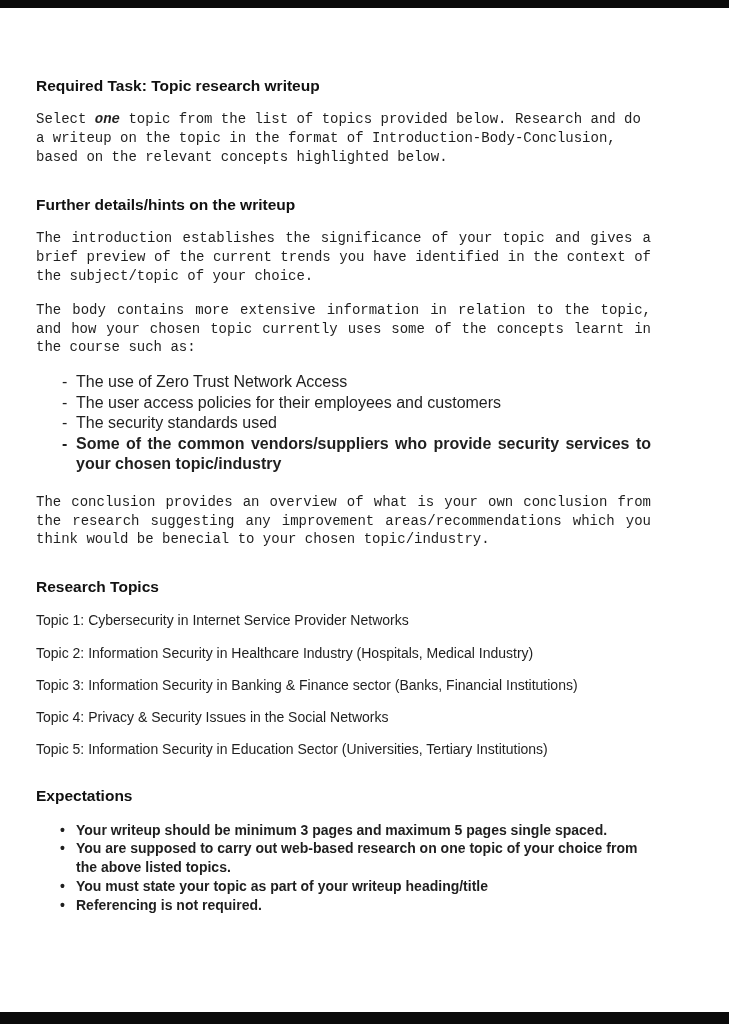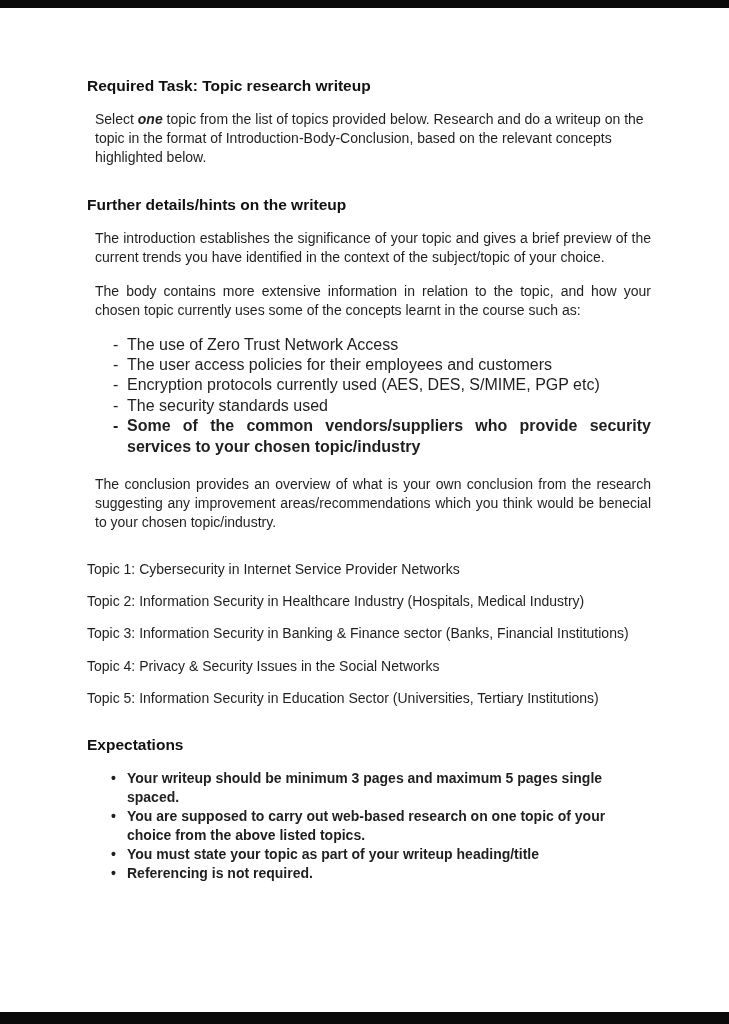--- a/index.html
+++ b/index.html
@@ -23,37 +23,38 @@
   }
   .scan-edge.top { top: 0; height: 8px; }
   .scan-edge.bottom { bottom: 0; height: 12px; }
 
   .page-content {
     position: absolute;
     top: 8px;
     left: 0;
     right: 0;
     bottom: 12px;
-    padding: 68px 78px 0 87px;
+    padding: 68px 78px 0 36px;
     box-sizing: border-box;
   }
 
   h2.doc-heading {
     font-size: 15.5px;
     font-weight: bold;
     color: #111111;
     margin: 0 0 14px 0;
     line-height: 1.3;
   }
   .section { margin-bottom: 28px; }
 
   p.doc-paragraph {
     font-size: 14px;
     line-height: 1.35;
-    margin: 0 0 15px 8px;
+    margin: 0 0 15px 0;
+    font-family: Liberation Mono, monospace;
   }
   p.justified { text-align: justify; }
   .bold-italic { font-weight: bold; font-style: italic; }
 
   .dash-list { margin: 2px 0 18px 0; }
   .dash-item {
     position: relative;
     padding-left: 40px;
     font-size: 16px;
     line-height: 1.28;
@@ -99,29 +100,29 @@
   </div>
 
   <div class="section">
     <h2 class="doc-heading">Further details/hints on the writeup</h2>
     <p class="doc-paragraph justified">The introduction establishes the significance of your topic and gives a brief preview of the current trends you have identified in the context of the subject/topic of your choice.</p>
     <p class="doc-paragraph justified">The body contains more extensive information in relation to the topic, and how your chosen topic currently uses some of the concepts learnt in the course such as:</p>
 
     <div class="dash-list">
       <div class="dash-item">The use of Zero Trust Network Access</div>
       <div class="dash-item">The user access policies for their employees and customers</div>
-      <div class="dash-item">Encryption protocols currently used (AES, DES, S/MIME, PGP etc)</div>
       <div class="dash-item">The security standards used</div>
       <div class="dash-item justified">Some of the common vendors/suppliers who provide security services to your chosen topic/industry</div>
     </div>
 
     <p class="doc-paragraph justified">The conclusion provides an overview of what is your own conclusion from the research suggesting any improvement areas/recommendations which you think would be benecial to your chosen topic/industry.</p>
   </div>
 
   <div class="section">
+    <h2 class="doc-heading">Research Topics</h2>
     <p class="topic-line">Topic 1: Cybersecurity in Internet Service Provider Networks</p>
     <p class="topic-line">Topic 2: Information Security in Healthcare Industry (Hospitals, Medical Industry)</p>
     <p class="topic-line">Topic 3: Information Security in Banking &amp; Finance sector (Banks, Financial Institutions)</p>
     <p class="topic-line">Topic 4: Privacy &amp; Security Issues in the Social Networks</p>
     <p class="topic-line">Topic 5: Information Security in Education Sector (Universities, Tertiary Institutions)</p>
   </div>
 
   <div class="section">
     <h2 class="doc-heading">Expectations</h2>
     <div class="bullet-list">

